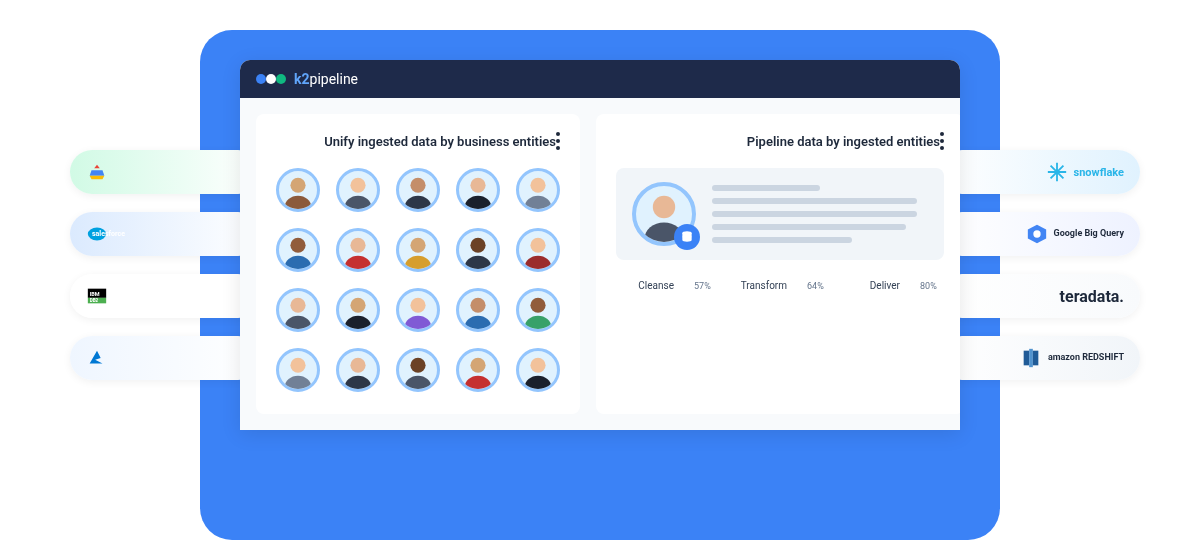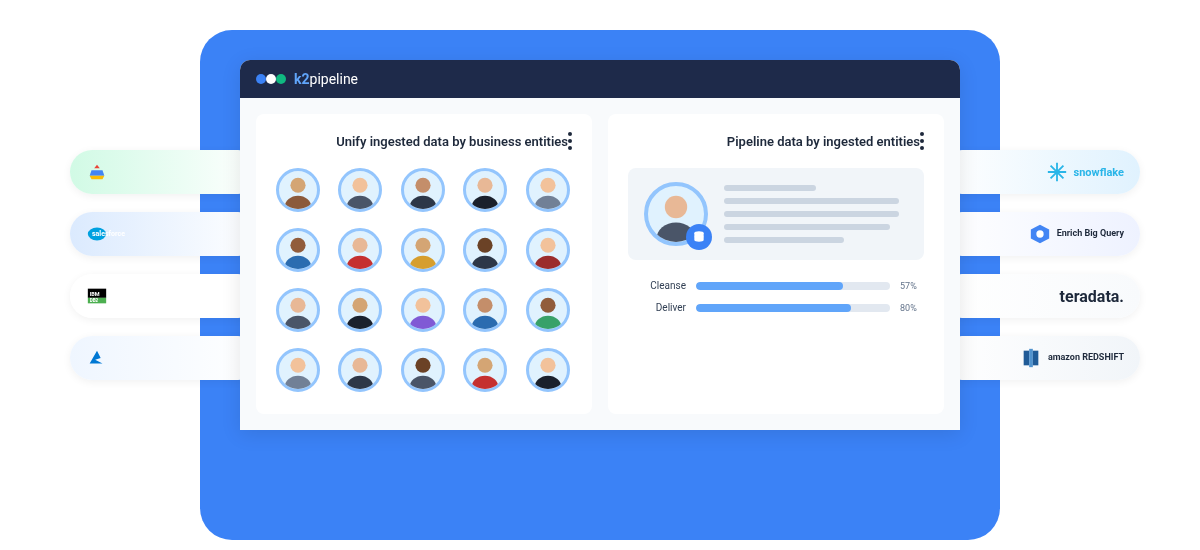--- a/index.html
+++ b/index.html
@@ -34,21 +34,21 @@
   .entity-avatar { width: 64px; height: 64px; border-radius: 50%; border: 4px solid #93c5fd; background: #e0f2fe; overflow: hidden; }
   .entity-badge { position: absolute; right: -4px; bottom: -4px; width: 26px; height: 26px; border-radius: 50%; background: #3b82f6; display: flex; align-items: center; justify-content: center; }
   .entity-badge svg { width: 14px; height: 14px; fill: #fff; }
   .lines { flex: 1; display: flex; flex-direction: column; gap: 7px; }
   .line { height: 6px; background: #cbd5e1; border-radius: 3px; }
   .line.w60 { width: 50%; }
   .line.w95 { width: 95%; }
   .line.w90 { width: 90%; }
   .line.w70 { width: 65%; }
 
-  .progress-list { display: flex; flex-direction: column; gap: 11px; }
+  .progress-list { display: flex; gap: 11px; }
   .progress-row { display: flex; align-items: center; gap: 10px; }
   .progress-label { width: 58px; text-align: right; font-size: 10px; color: #334155; }
   .progress-bar { flex: 1; height: 8px; background: #e2e8f0; border-radius: 4px; overflow: hidden; }
   .progress-fill { height: 100%; background: #60a5fa; border-radius: 4px; }
   .progress-pct { width: 24px; font-size: 9px; color: #64748b; }
 
   .pill { position: absolute; height: 44px; border-radius: 22px; display: flex; align-items: center; padding: 0 16px; gap: 8px; font-size: 11px; color: #1e293b; box-shadow: 0 2px 8px rgba(0,0,0,0.06); }
   .pill.left { left: 70px; width: 190px; }
   .pill.right { right: 60px; width: 200px; justify-content: flex-end; }
   .pill .logo-box { display: flex; align-items: center; gap: 6px; }
@@ -114,21 +114,21 @@
       </svg>
     <span class="label" style="color:#29b5e8;">snowflake</span>
   </div>
 </div>
 <div class="pill right p2r">
   <div class="logo-box">
     <svg viewBox="0 0 24 24">
         <polygon points="12,2 22,7 22,17 12,22 2,17 2,7" fill="#4285f4"></polygon>
         <circle cx="12" cy="12" r="4" fill="#fff"></circle>
       </svg>
-    <span class="label" style="font-size:9px;line-height:1.1;">Enrich Big Query</span>
+    <span class="label" style="font-size:9px;line-height:1.1;">Google Big Query</span>
   </div>
 </div>
 <div class="pill right p3r">
   <div class="logo-box">
     <span class="label" style="font-weight:700;font-size:16px;">teradata.</span>
   </div>
 </div>
 <div class="pill right p4r">
   <div class="logo-box">
     <svg viewBox="0 0 24 24">
@@ -321,20 +321,27 @@
 
       <div class="progress-list">
         <div class="progress-row">
           <div class="progress-label">Cleanse</div>
           <div class="progress-bar">
               <div class="progress-fill" style="width:76%"></div>
             </div>
           <div class="progress-pct"><span>57</span>%</div>
         </div>
         <div class="progress-row">
+          <div class="progress-label">Transform</div>
+          <div class="progress-bar">
+              <div class="progress-fill" style="width:64%"></div>
+            </div>
+          <div class="progress-pct"><span>64</span>%</div>
+        </div>
+        <div class="progress-row">
           <div class="progress-label">Deliver</div>
           <div class="progress-bar">
               <div class="progress-fill" style="width:80%"></div>
             </div>
           <div class="progress-pct"><span>80</span>%</div>
         </div>
       </div>
     </div>
   </div>
 </div>

